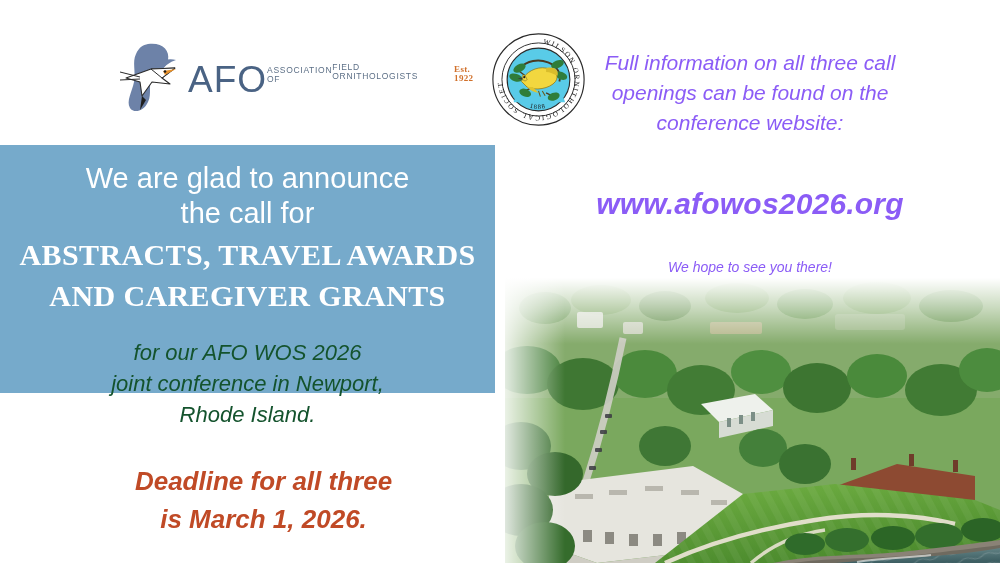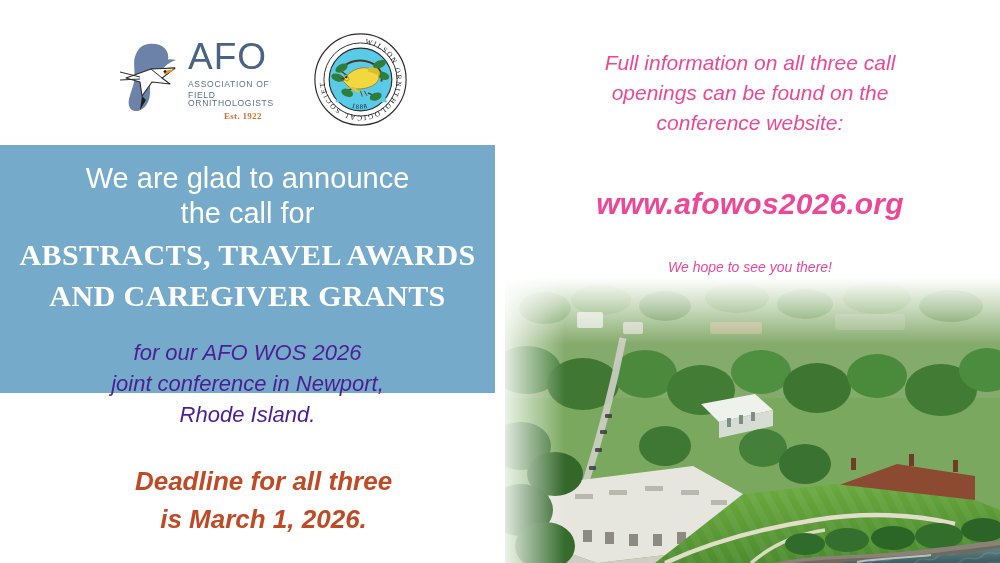--- a/index.html
+++ b/index.html
@@ -36,21 +36,21 @@
     align-items: center;
     gap: 6px;
   }
   .afo-mark {
     width: 64px;
     height: 84px;
     flex: 0 0 auto;
   }
   .afo-words {
     display: flex;
-    flex-direction: column;
+    flex-direction: row;
     justify-content: center;
     line-height: 1;
   }
   .afo-big {
     font-family: "Liberation Sans", sans-serif;
     font-size: 37px;
     letter-spacing: 1px;
     color: #4a6384;
     font-weight: 400;
   }
@@ -113,21 +113,21 @@
     font-weight: 700;
     letter-spacing: 0.4px;
     margin-top: 4px;
   }
   .sub-italic {
     position: absolute;
     left: 0;
     top: 192px;
     width: 495px;
     text-align: center;
-    color: #4c1d95;
+    color: #14532d;
     font-family: "Liberation Sans", sans-serif;
     font-style: italic;
     font-size: 22px;
     line-height: 1.42;
   }
 
   
   .deadline {
     position: absolute;
     left: 16px;
@@ -142,21 +142,21 @@
     line-height: 1.45;
   }
 
   
   .right-text {
     position: absolute;
     left: 520px;
     top: 48px;
     width: 460px;
     text-align: center;
-    color: #ec4899;
+    color: #8b5cf6;
   }
   .rt-intro {
     font-family: "Liberation Sans", sans-serif;
     font-style: italic;
     font-size: 21px;
     line-height: 1.42;
   }
   .rt-url {
     font-family: "Liberation Sans", sans-serif;
     font-style: italic;

